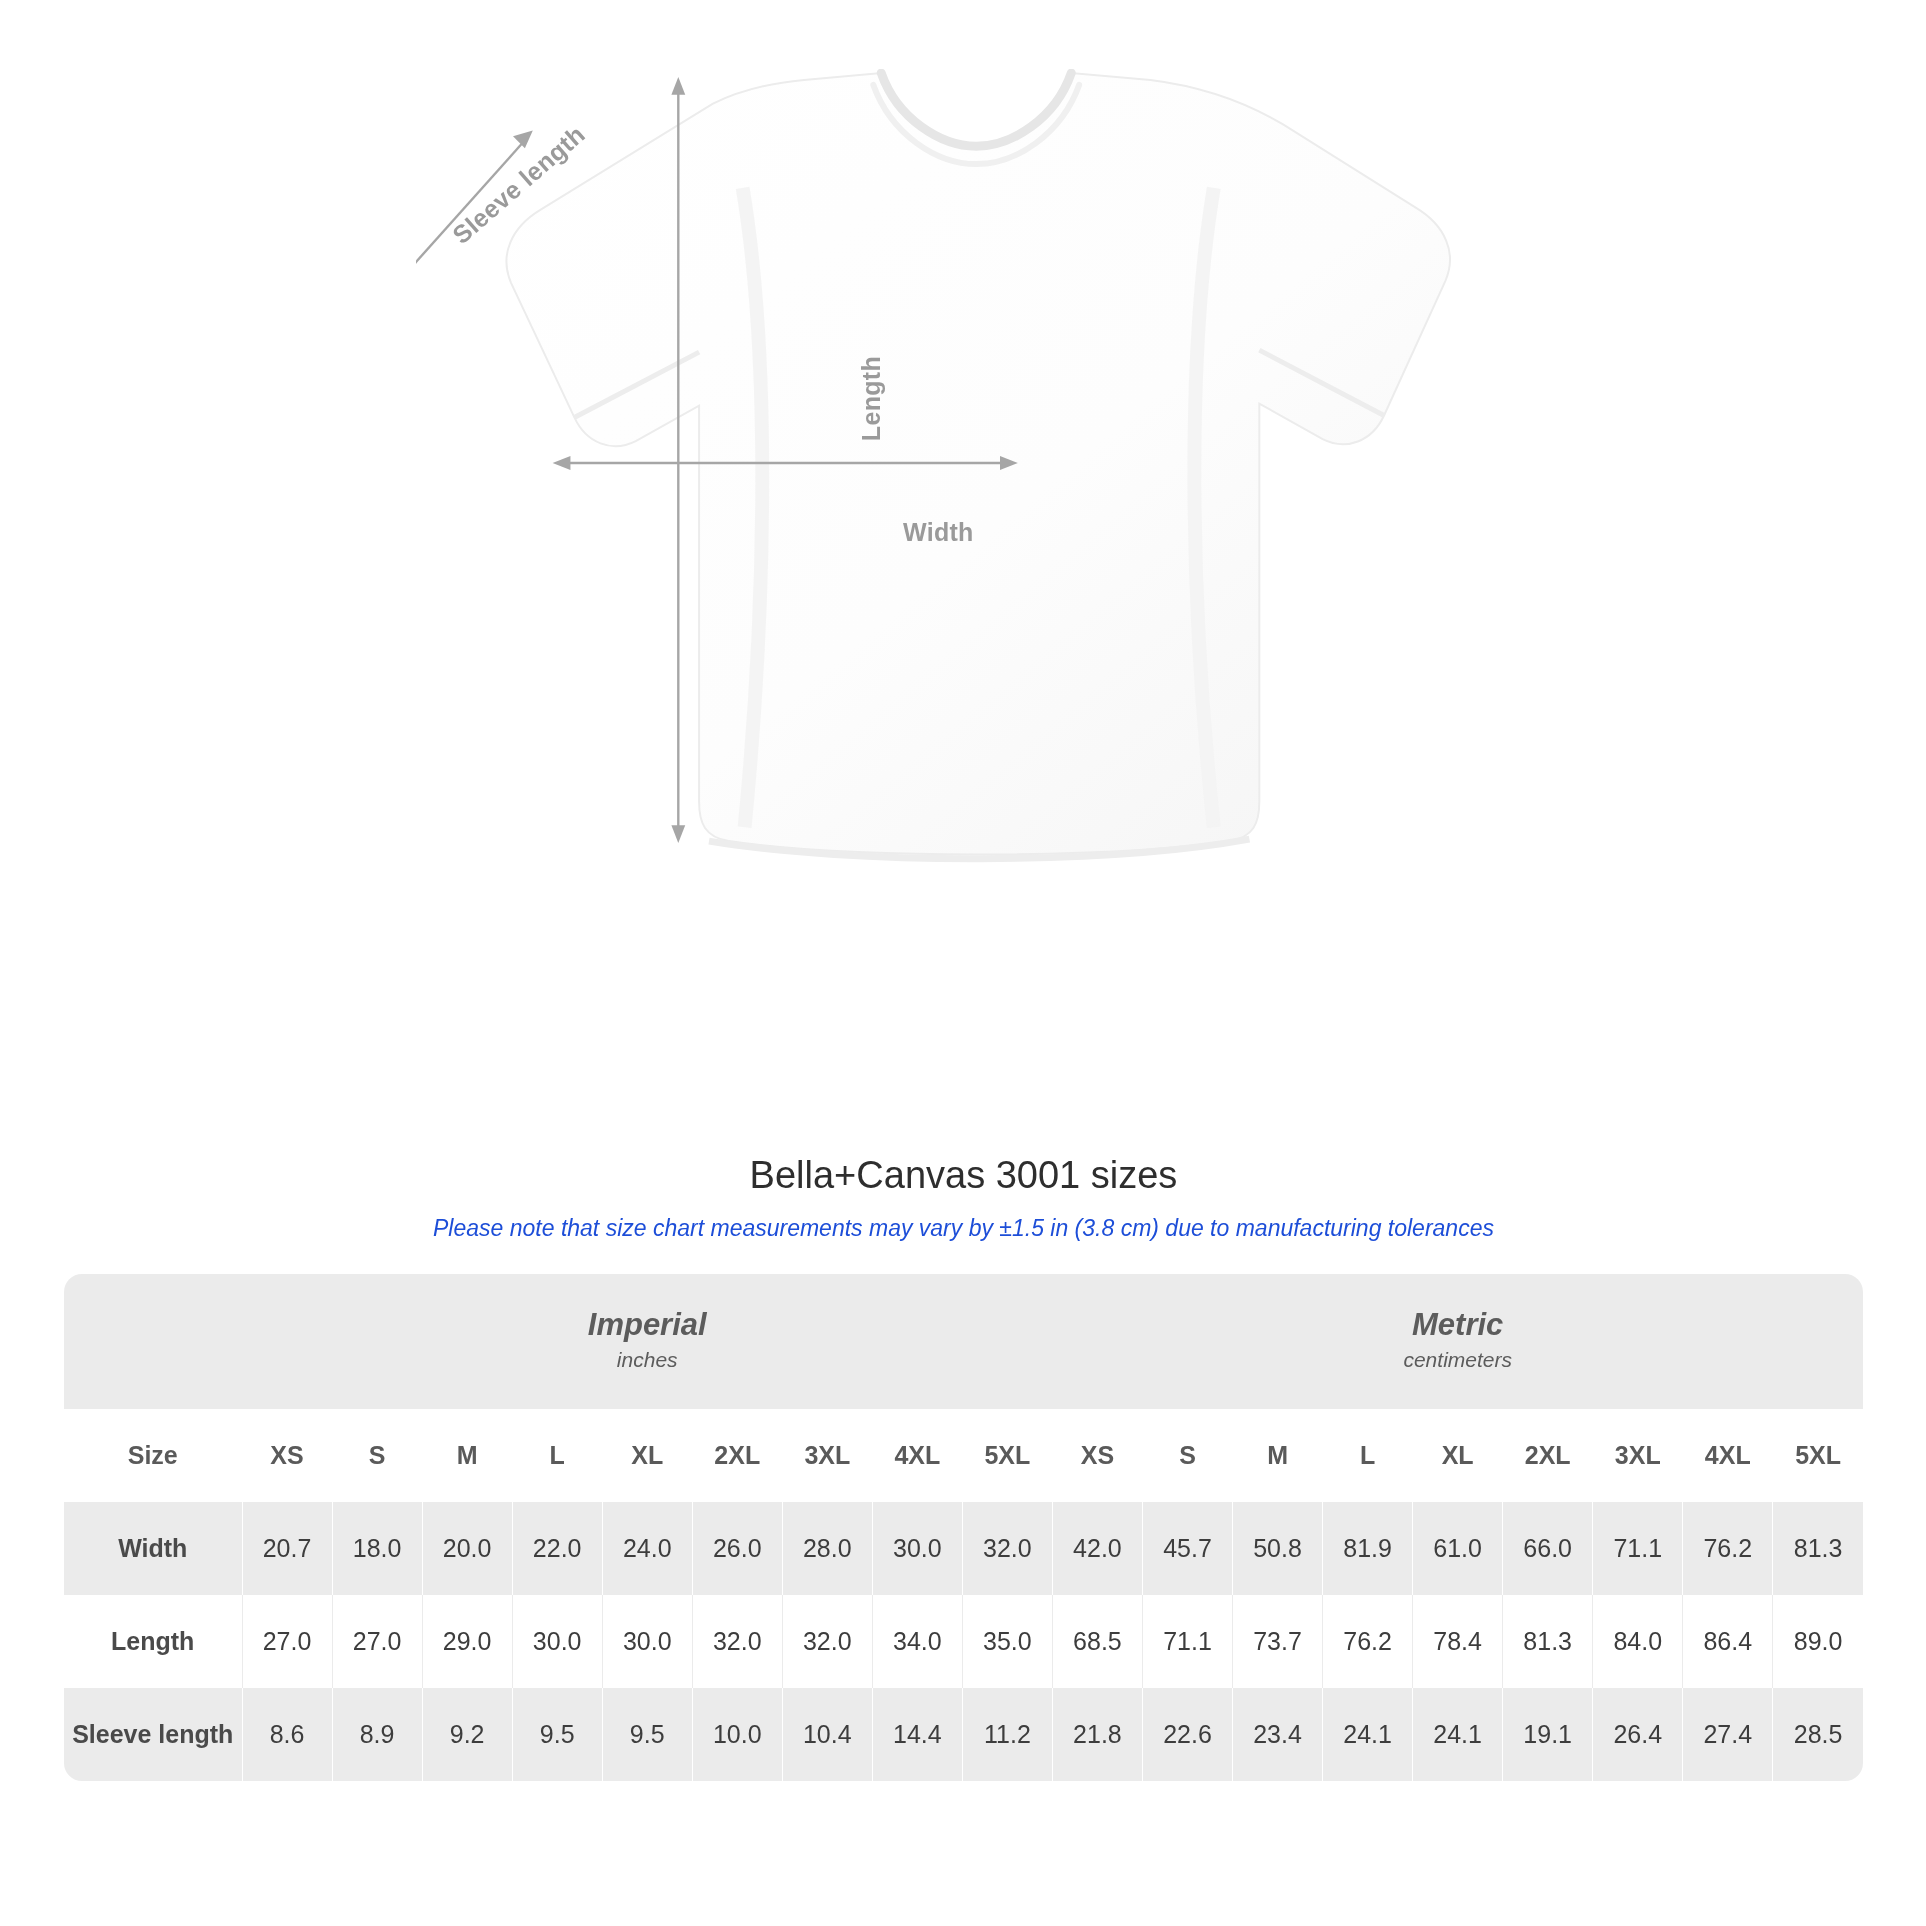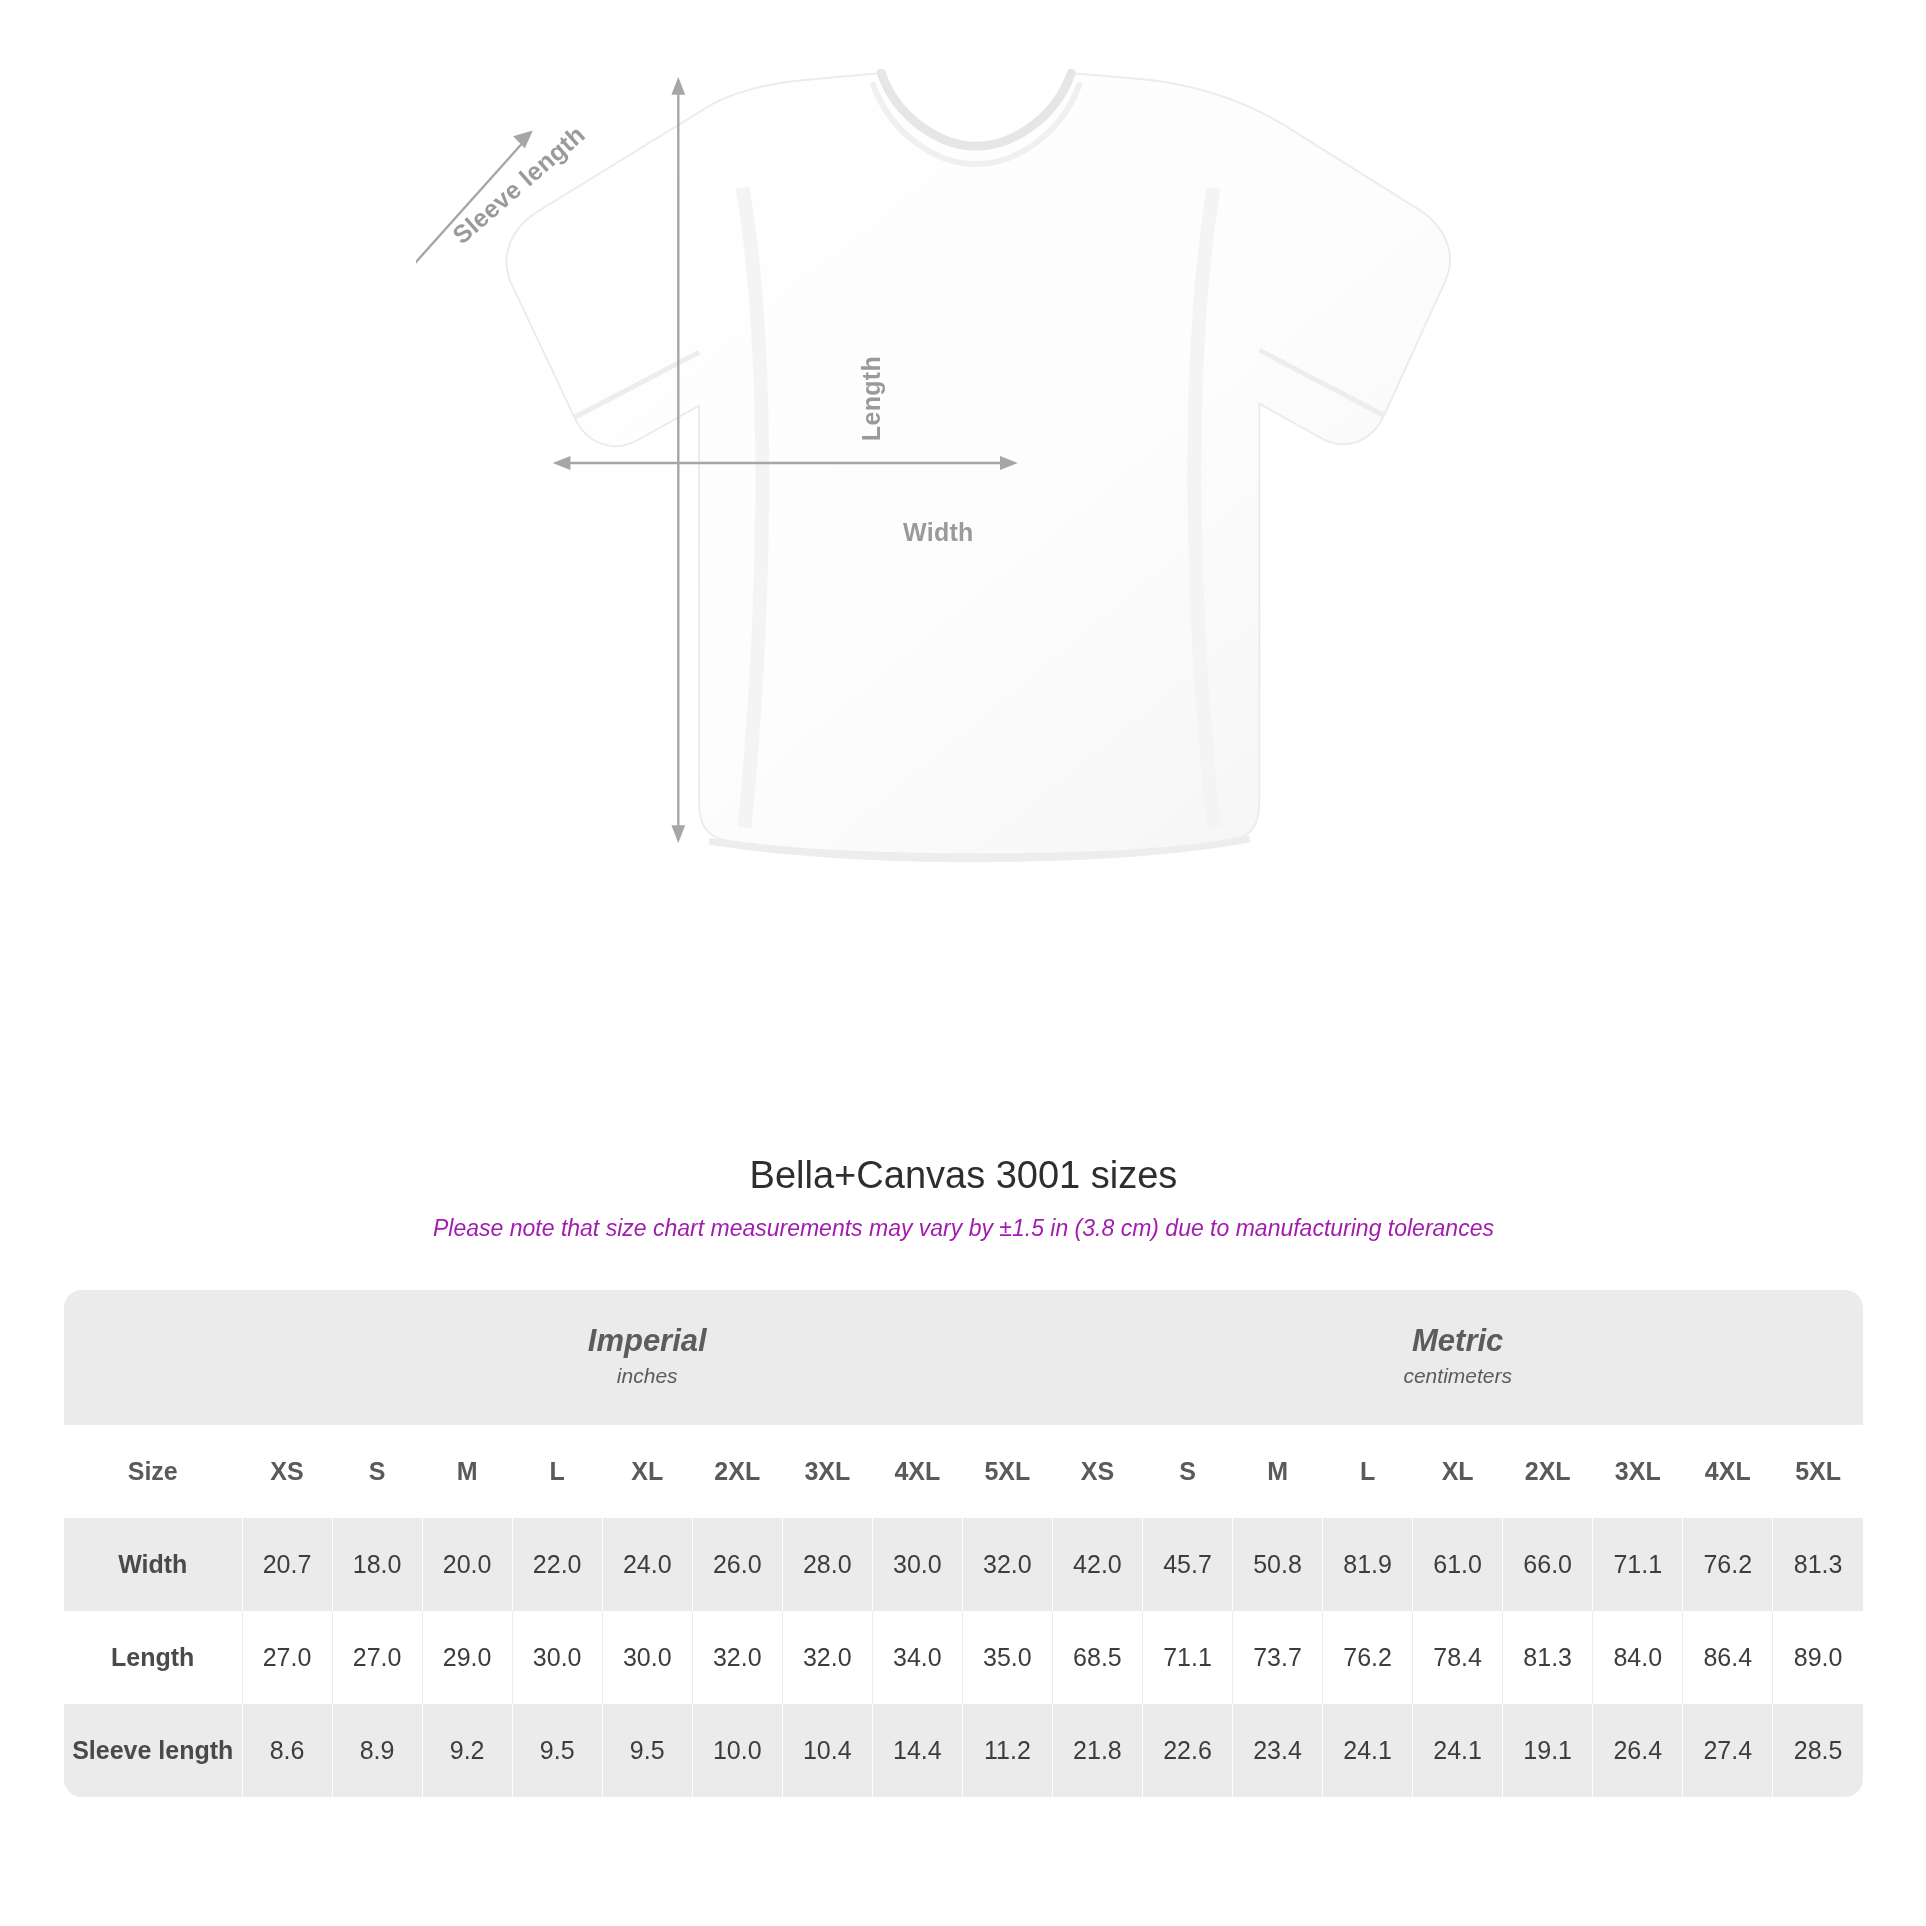--- a/index.html
+++ b/index.html
@@ -60,27 +60,27 @@
   }
   .chart-title {
     font-size: 38px;
     font-weight: normal;
     color: #2e2e2e;
     margin: 0;
   }
   .chart-note {
     font-size: 23px;
     font-style: italic;
-    color: #a21caf;
+    color: #1d4ed8;
     margin: 18px 0 0 0;
   }
 
   
   .table-wrap {
-    margin: 48px 64px 0 64px;
+    margin: 32px 64px 0 64px;
     border-radius: 18px;
     overflow: hidden;
     background: #ffffff;
   }
   table.size-table {
     border-collapse: collapse;
     width: 100%;
     table-layout: fixed;
   }
   table.size-table td, table.size-table th {

